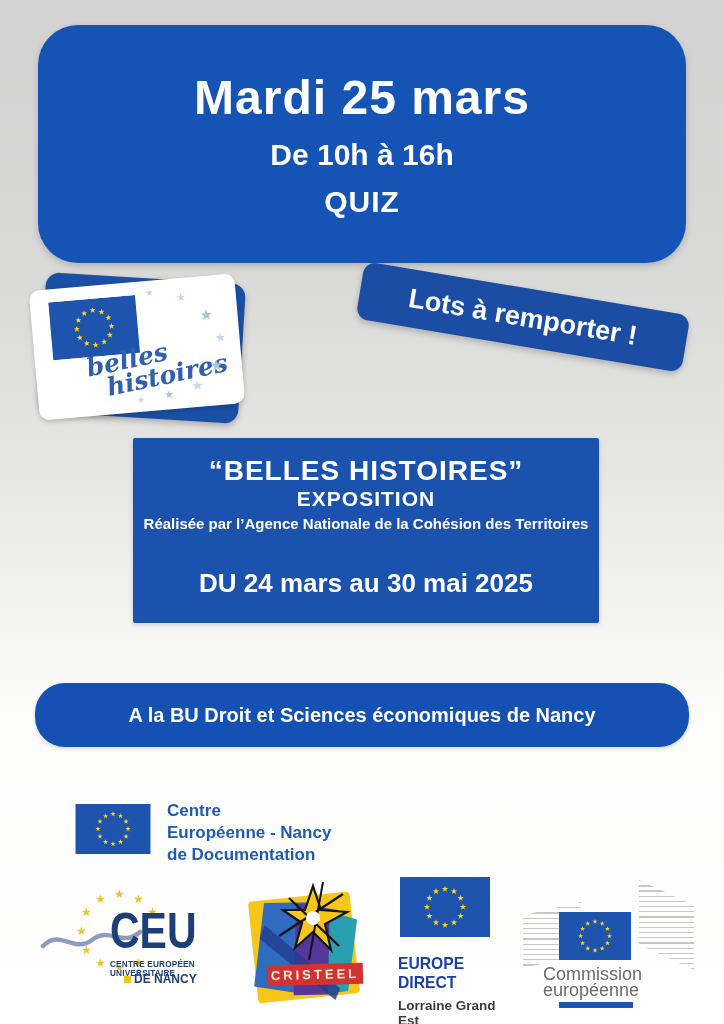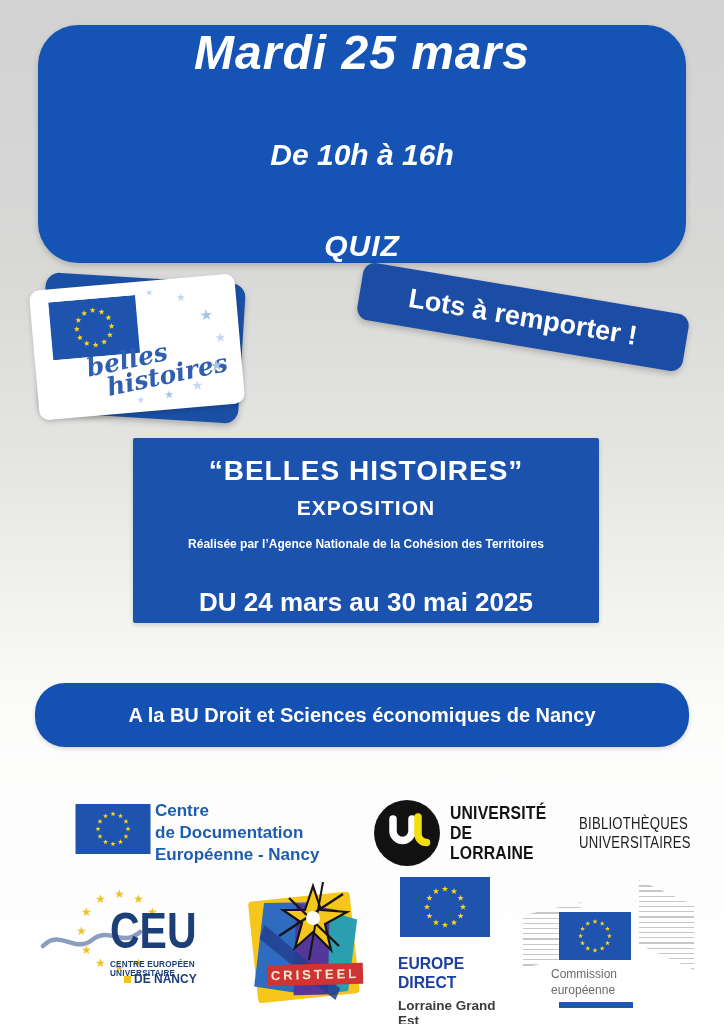--- a/index.html
+++ b/index.html
@@ -10,24 +10,23 @@
   }
   .poster {
     position:relative; width:724px; height:1024px;
     background:linear-gradient(180deg,#d2d2d2 0%,#d8d8d7 25%,#e5e5e3 45%,#f3f3f1 60%,#fcfcfb 70%,#ffffff 100%);
   }
 
   
   .top-banner {
     position:absolute; left:38px; top:25px; width:648px; height:238px;
     background:#1554b4; border-radius:40px; color:#fff;
-    display:flex; flex-direction:column; align-items:center; justify-content:space-between;
+    display:flex; flex-direction:column; align-items:center; justify-content:center;
     gap:13px; text-align:center;
     box-shadow:0 3px 6px rgba(0,0,0,.18);
-    font-style:italic;
   }
   .top-banner .date  { font-size:48px; font-weight:bold; letter-spacing:1px; }
   .top-banner .time  { font-size:30px; font-weight:bold; }
   .top-banner .quiz  { font-size:30px; font-weight:bold; letter-spacing:1px; }
   .top-banner .theme { font-size:33px; font-weight:bold; }
 
   
   .card-stack { position:absolute; left:30px; top:268px; width:230px; height:165px; }
   .card-blue {
     position:absolute; left:12px; top:10px; width:200px; height:140px;
@@ -60,38 +59,38 @@
   }
 
   
   .expo {
     position:absolute; left:133px; top:438px; width:466px; height:185px;
     background:#1a52ae; border-radius:2px; color:#fff; text-align:center;
     display:flex; flex-direction:column; align-items:center;
     box-shadow:0 2px 5px rgba(0,0,0,.15);
   }
   .expo .title    { margin-top:17px; font-size:28px; font-weight:bold; letter-spacing:1px; }
-  .expo .subtitle { margin-top:9px;  font-size:21px; font-weight:bold; letter-spacing:1px; }
-  .expo .credit   { margin-top:17px; font-size:12px; font-weight:bold;text-align:right; }
+  .expo .subtitle { margin-top:0;  font-size:21px; font-weight:bold; letter-spacing:1px; }
+  .expo .credit   { margin-top:4px; font-size:15px; font-weight:bold;text-align:right; }
   .expo .dates    { margin-top:36px; font-size:26px; font-weight:bold; }
 
   
   .location-bar {
     position:absolute; left:35px; top:683px; width:654px; height:64px;
     background:#1551b2; border-radius:30px;
     display:flex; align-items:center; justify-content:center;
     color:#fff; font-size:20px; font-weight:bold;
     box-shadow:0 2px 4px rgba(0,0,0,.15);
   }
 
   
   .eu-flag { display:block; }
 
   
-  .logo-cde { position:absolute; left:75px; top:800px; width:290px; height:70px; display:flex; gap:4px; }
+  .logo-cde { position:absolute; left:75px; top:800px; width:290px; height:70px; display:flex; gap:16px; }
   .logo-cde .eu-flag { width:76px; height:50px; margin-top:4px; }
   .cde-text { color:#1d5cb0; font-weight:bold; font-size:17px; line-height:22px; }
 
   .logo-ul { position:absolute; left:374px; top:798px; width:300px; height:70px; display:flex; align-items:center; gap:10px; }
   .ul-mark { width:66px; height:66px; flex:0 0 auto; }
   .ul-name { color:#131313; font-weight:bold; font-size:17.5px; line-height:20px;
              transform:scaleX(.9); transform-origin:left center; letter-spacing:.2px; }
   .ul-divider { width:2px; height:56px; background:#8f8f8f; margin-left:2px; }
   .ul-dept { color:#1c1c1c; font-size:16px; line-height:19px;
              transform:scaleX(.82); transform-origin:left center; letter-spacing:.3px; }
@@ -119,21 +118,21 @@
   .logo-ed { position:absolute; left:398px; top:876px; width:120px; height:130px; }
   .logo-ed .eu-flag { width:90px; height:62px; margin-left:2px; }
   .ed-name   { margin-top:16px; color:#1a3f9e; font-weight:bold; font-size:16.5px; transform:scaleX(.95); transform-origin:left; }
   .ed-region { margin-top:6px;  color:#3b3b3b; font-weight:bold; font-size:13.5px; }
 
   .logo-comm { position:absolute; left:523px; top:878px; width:172px; height:134px; }
   .fan { position:absolute; background:repeating-linear-gradient(to bottom,#c7c7c7 0 1.3px,transparent 1.3px 5.2px); }
   .fan-left  { left:0;   top:24px; width:58px; height:66px; clip-path:polygon(0 20%,100% 0,100% 80%,0 100%); }
   .fan-right { left:116px; top:2px; width:55px; height:90px; clip-path:polygon(0 0,100% 28%,100% 100%,0 72%); }
   .logo-comm .eu-flag { position:absolute; left:36px; top:34px; width:72px; height:48px; }
-  .comm-text { position:absolute; left:28px; top:88px; color:#6a6a6a; font-size:12px; line-height:16px; }
+  .comm-text { position:absolute; left:20px; top:88px; color:#6a6a6a; font-size:18px; line-height:16px; }
   .comm-bar  { position:absolute; left:36px; top:124px; width:74px; height:6px; background:#1d56b4; }
 
   .defs-hidden { position:absolute; width:0; height:0; overflow:hidden; }
 </style>
 </head>
 <body>
 
 <svg class="defs-hidden" aria-hidden="true">
   <defs>
     <g id="eustar">
@@ -209,41 +208,25 @@
         <use href="#eustar" transform="translate(36,30.39)"></use>
       <use href="#eustar" transform="translate(30,32)"></use>
         <use href="#eustar" transform="translate(24,30.39)"></use>
       <use href="#eustar" transform="translate(19.61,26)"></use>
         <use href="#eustar" transform="translate(18,20)"></use>
       <use href="#eustar" transform="translate(19.61,14)"></use>
         <use href="#eustar" transform="translate(24,9.61)"></use>
     </svg>
     <div class="cde-text">
       <div>Centre</div>
+      <div>Européenne - Nancy</div>
       <div>de Documentation</div>
-      <div>Européenne - Nancy</div>
-    </div>
-  </div>
-
-  <div class="logo-ul">
-    <svg class="ul-mark" viewBox="0 0 66 66">
-      <circle cx="33" cy="33" r="33" fill="#121212"></circle>
-      <path d="M19,19 v12 a9.5,9.5 0 0 0 19,0 v-12" fill="none" stroke="#ffffff" stroke-width="7.5" stroke-linecap="round"></path>
-      <path d="M44,17 v17 a8.5,8.5 0 0 0 8.5,8.5" fill="none" stroke="#f3df0c" stroke-width="7.5" stroke-linecap="round"></path>
-    </svg>
-    <div class="ul-name">
-      <div>UNIVERSITÉ</div>
-      <div>DE LORRAINE</div>
-    </div>
-    <div class="ul-divider"></div>
-    <div class="ul-dept">
-      <div>BIBLIOTHÈQUES</div>
-      <div>UNIVERSITAIRES</div>
-    </div>
-  </div>
+    </div>
+  </div>
+
 
   <div class="logo-ceu">
     <svg class="ceu-wave" viewBox="0 0 112 34">
       <path d="M3,22 C 20,4 34,30 52,16 S 82,24 100,8" fill="none" stroke="#8c9ec0" stroke-width="4.5" stroke-linecap="round"></path>
     </svg>
     <span class="ceu-star" style="left:74px;top:0px">★</span>
     <span class="ceu-star" style="left:93px;top:5px">★</span>
     <span class="ceu-star" style="left:107px;top:18px">★</span>
     <span class="ceu-star" style="left:55px;top:5px">★</span>
     <span class="ceu-star" style="left:41px;top:18px">★</span>

